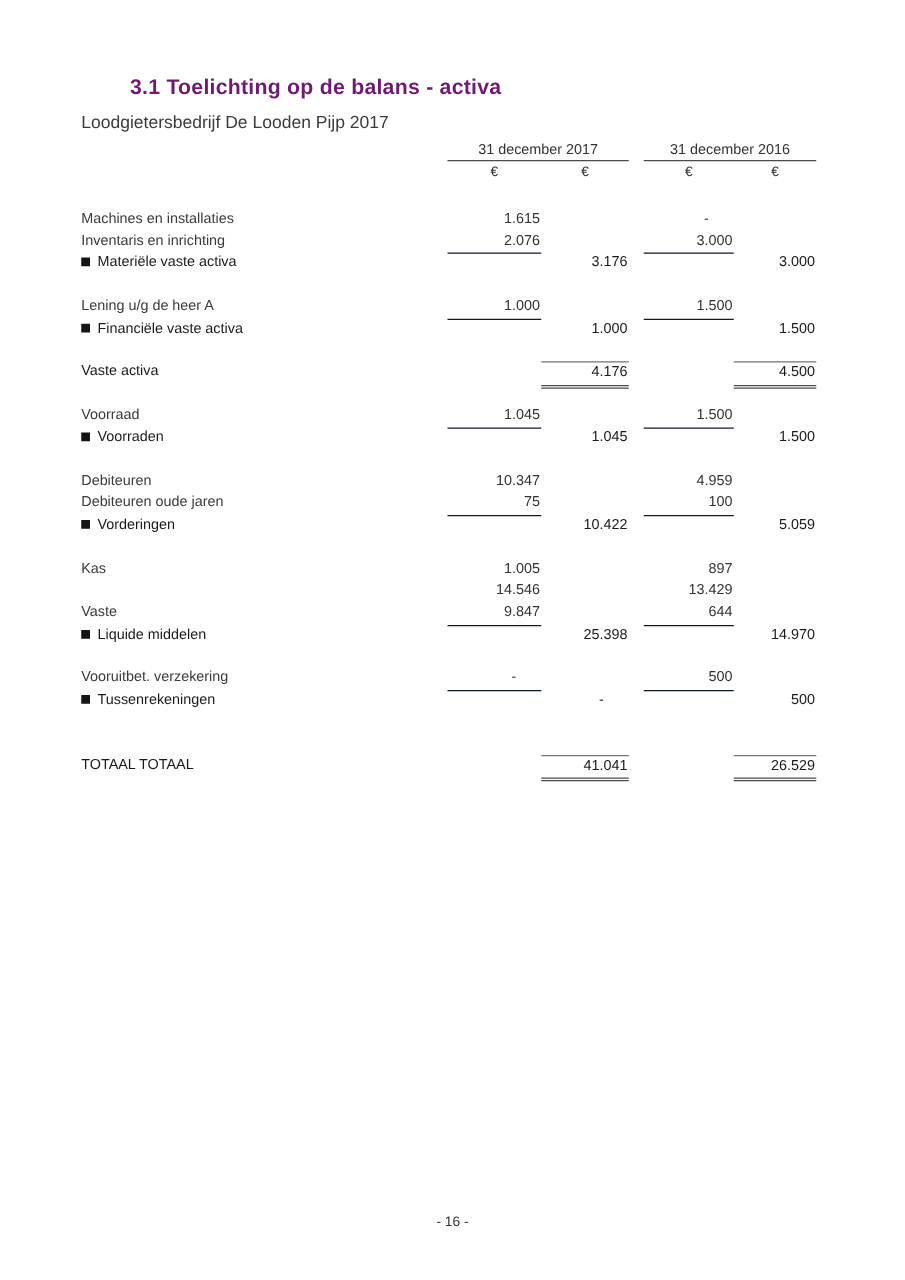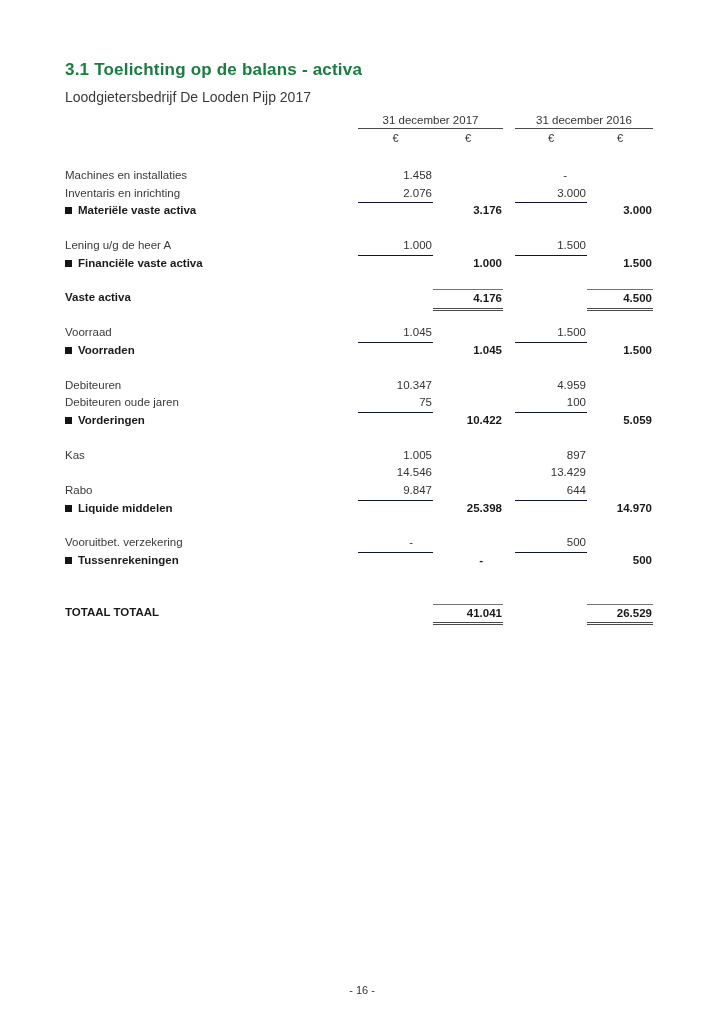--- a/index.html
+++ b/index.html
@@ -41,48 +41,48 @@
   }
   .g2017 { grid-column:2 / 4; }
   .g2016 { grid-column:5 / 7; }
   .euro { text-align:center; font-size:11px; line-height:18px; color:#333; }
   .k1 { grid-column:2; } .k2 { grid-column:3; } .k3 { grid-column:5; } .k4 { grid-column:6; }
   .label { text-align:left; color:#3a3a3a; }
   .num { text-align:right; padding-right:1px; }
   .c1 { grid-column:2; } .c2 { grid-column:3; } .c3 { grid-column:5; } .c4 { grid-column:6; }
   .ul { border-bottom:1px solid #0f172a; }
   .dash { padding-right:20px; }
-  .subtotal .cell, .total .cell { font-weight:bold; color:#1a1a1a; }
+  .subtotal .cell, .total .cell { font-weight:normal; color:#1a1a1a; }
   .tot {
     position:relative;
     border-top:1px solid #737373;
     border-bottom:1px solid #4a4a4a;
   }
   .tot::after {
     content:"";
     position:absolute; left:0; right:0; bottom:-3px;
     border-top:1px solid #4a4a4a;
   }
   .marker {
     display:inline-block;
     width:7px; height:7px;
     background:#151515;
     margin-right:6px;
   }
   .footer {
     position:absolute; left:0; right:0; top:972px;
-    text-align:center; font-size:11px; color:#333;margin-top:12px;
+    text-align:center; font-size:11px; color:#333;
   }
 </style>
 </head>
 <body>
 
 <div class="page">
 
-  <div class="title" style="color: #15803d;">3.1 Toelichting op de balans - activa</div>
+  <div class="title" style="color: #701a75; margin-left: 39px;">3.1 Toelichting op de balans - activa</div>
   <div class="subtitle">Loodgietersbedrijf De Looden Pijp 2017</div>
 
   <div class="table">
 
     <div class="header-row">
       <div class="group g2017 cell">31 december 2017</div>
       <div class="group g2016 cell">31 december 2016</div>
     </div>
 
     <div class="euro-row">
@@ -90,21 +90,21 @@
       <div class="euro k2">€</div>
       <div class="euro k3">€</div>
       <div class="euro k4">€</div>
     </div>
 
     <div class="head-gap"></div>
 
     <div>
         <div class="row detail">
           <div class="cell label"><span>Machines en installaties</span></div>
-          <div class="cell num c1">1.458</div>
+          <div class="cell num c1">1.615</div>
           <div class="cell num c2"></div>
           <div class="cell num c3 dash">-</div>
           <div class="cell num c4"></div>
         </div>
         <div class="row detail">
           <div class="cell label"><span>Inventaris en inrichting</span></div>
           <div class="cell num c1 ul">2.076</div>
           <div class="cell num c2"></div>
           <div class="cell num c3 ul">3.000</div>
           <div class="cell num c4"></div>
@@ -184,21 +184,21 @@
           <div class="cell num c3">897</div>
           <div class="cell num c4"></div>
         </div>
         <div class="row detail">
           <div class="cell num c1">14.546</div>
           <div class="cell num c2"></div>
           <div class="cell num c3">13.429</div>
           <div class="cell num c4"></div>
         </div>
         <div class="row detail">
-          <div class="cell label"><span>Rabo</span></div>
+          <div class="cell label"><span>Vaste</span></div>
           <div class="cell num c1 ul">9.847</div>
           <div class="cell num c2"></div>
           <div class="cell num c3 ul">644</div>
           <div class="cell num c4"></div>
         </div>
         <div class="row subtotal">
           <div class="cell label"><span class="marker"></span><span>Liquide middelen</span></div>
           <div class="cell num c1"></div>
           <div class="cell num c2">25.398</div>
           <div class="cell num c3"></div>

